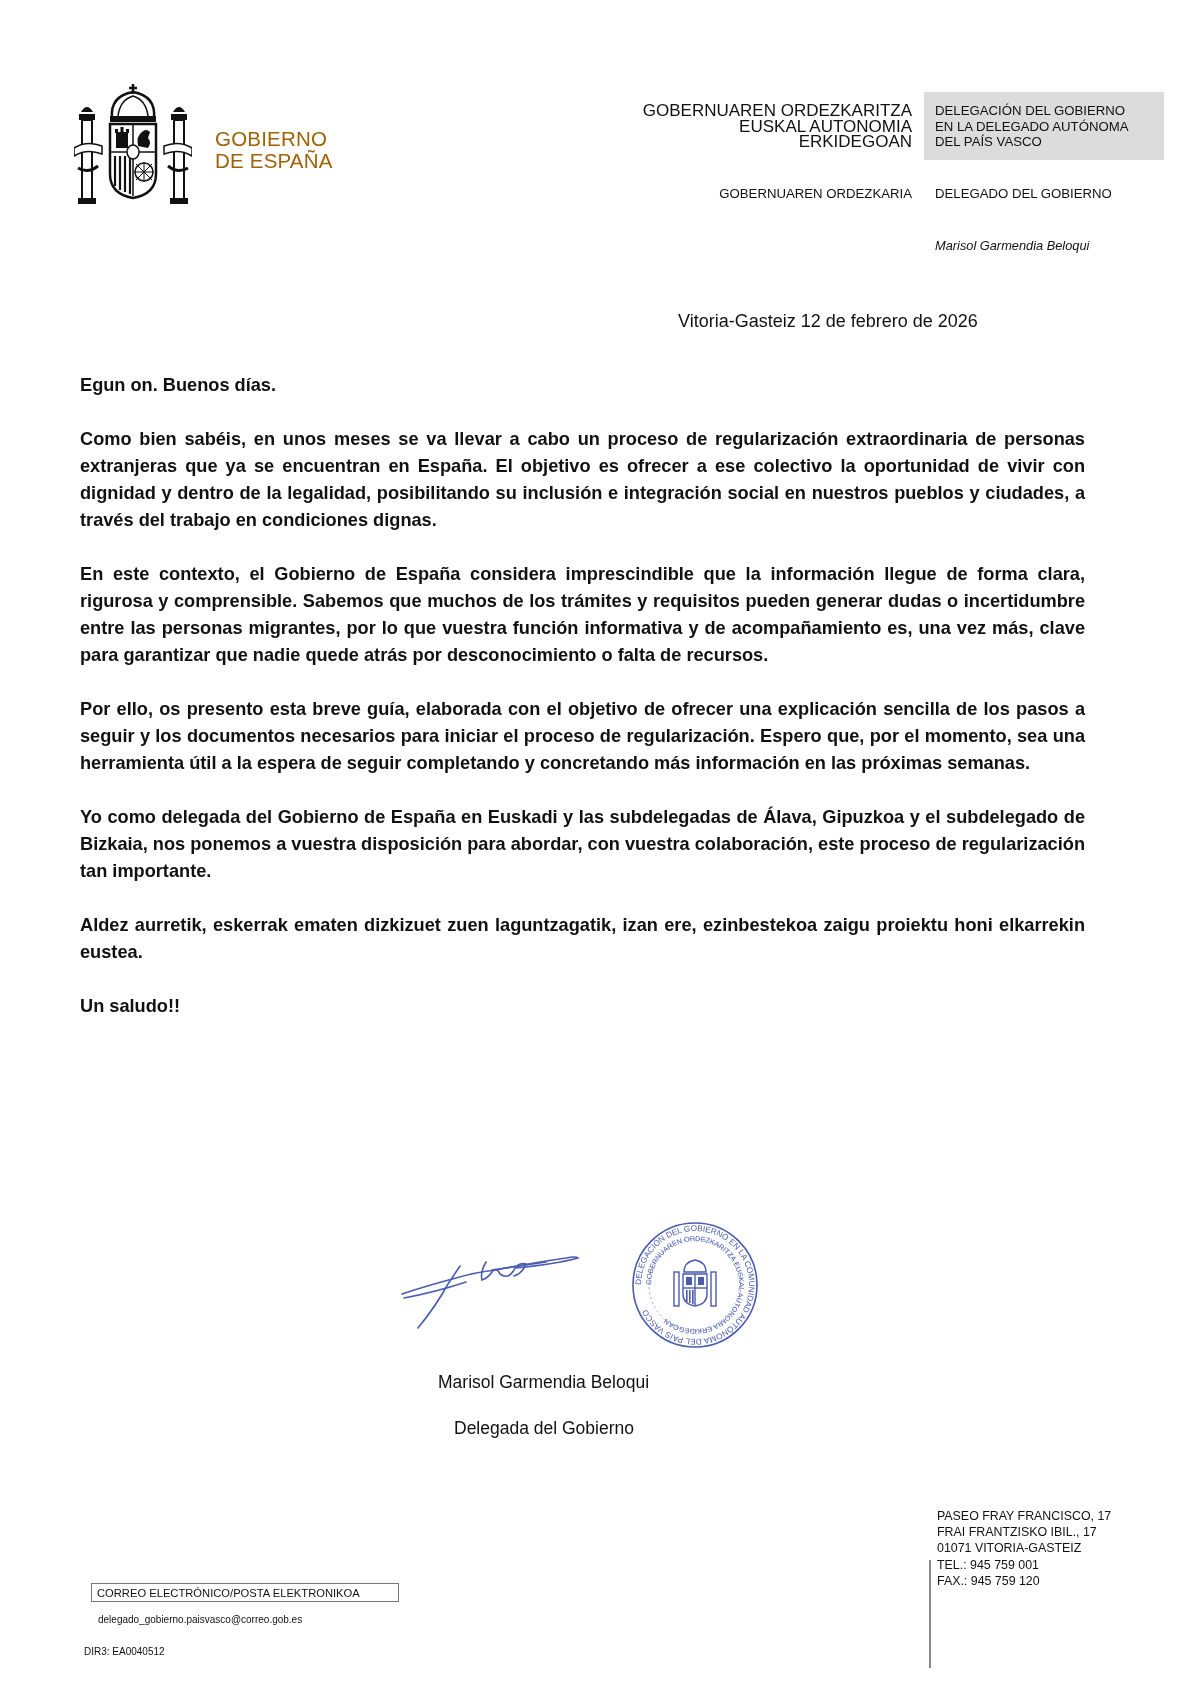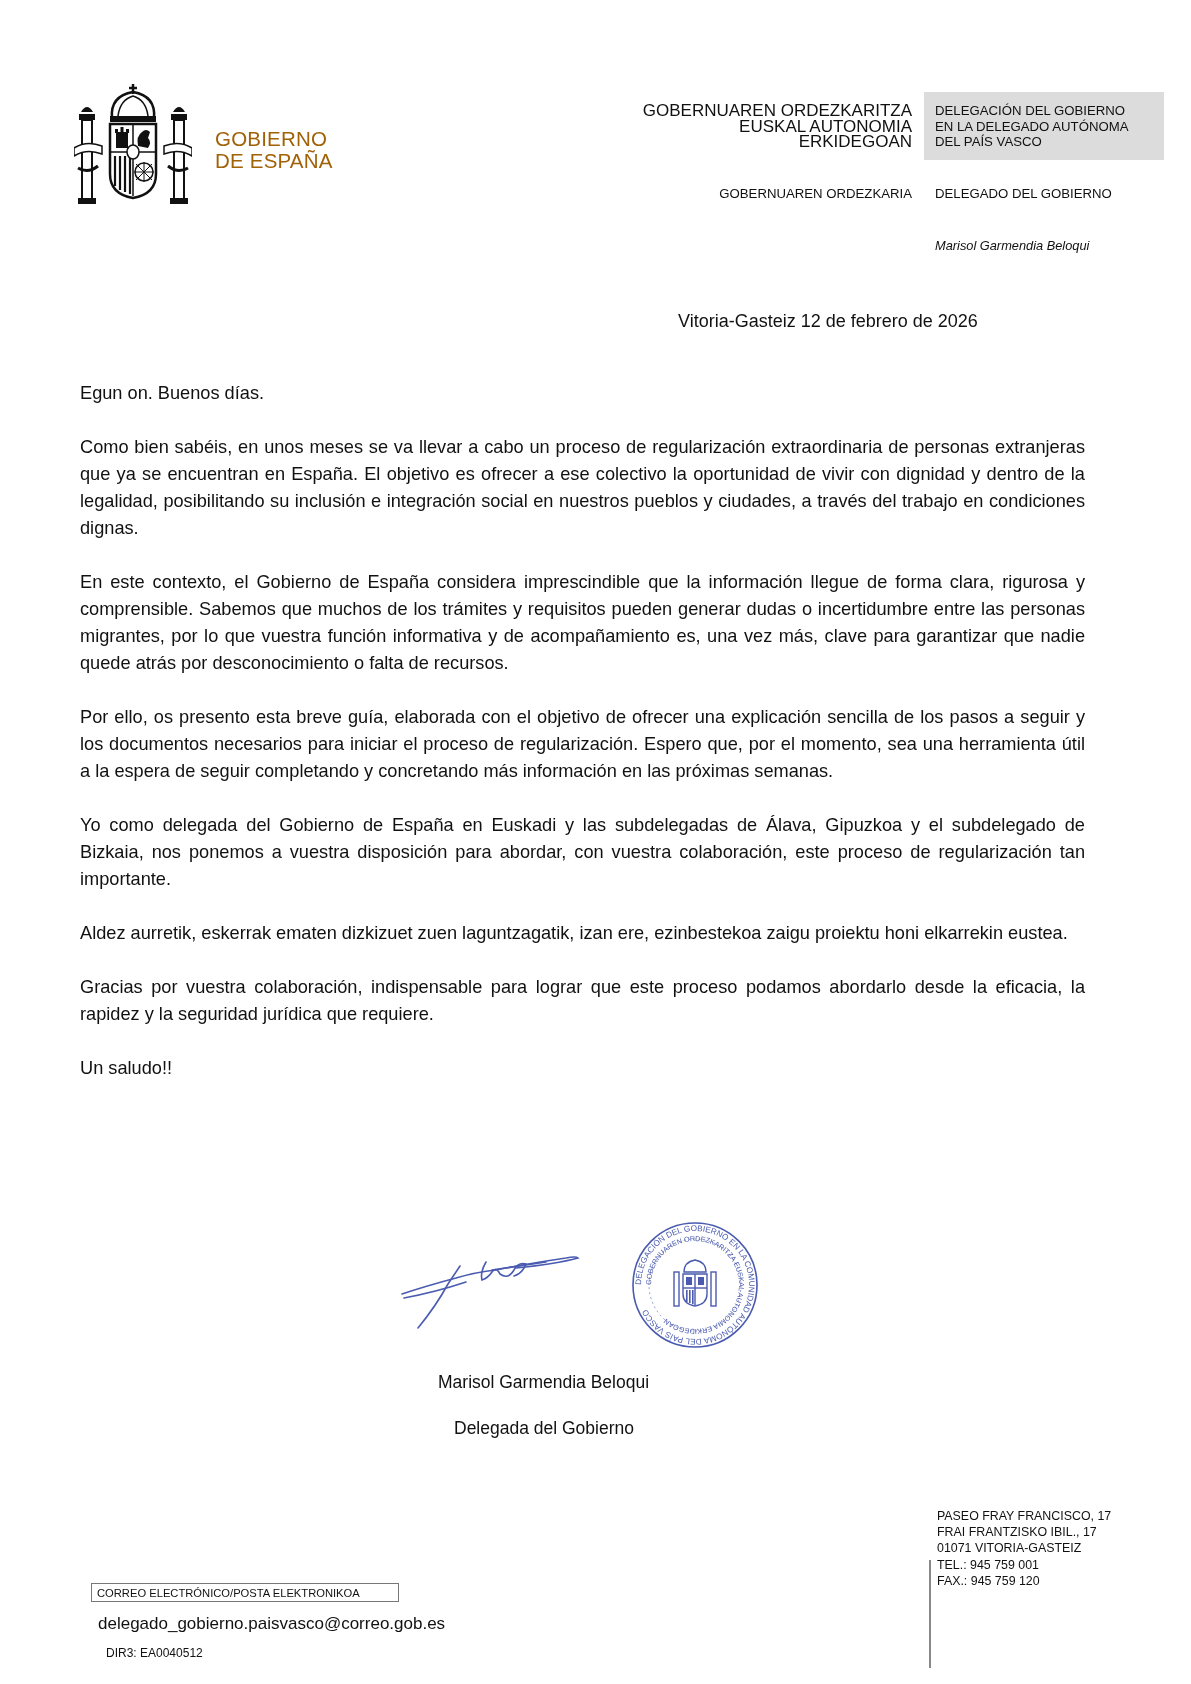--- a/index.html
+++ b/index.html
@@ -15,33 +15,33 @@
   
   #hdr-eu { left:600px; top:103px; width:312px; text-align:right; font-size:17px; line-height:15.5px; }
   #hdr-es-box { left:924px; top:92px; width:240px; height:68px; background:#dcdcdc; }
   #hdr-es { left:935px; top:103px; font-size:13.2px; line-height:15.5px; }
   #hdr-eu2 { left:600px; top:186px; width:312px; text-align:right; font-size:13.2px; }
   #hdr-es2 { left:935px; top:186px; font-size:13.2px; }
   #hdr-name { left:935px; top:238px; font-size:12.8px; font-style:italic; }
 
   #date { left:678px; top:311px; font-size:18px; }
 
-  #body { left:80px; top:380px; width:1005px; font-size:18.2px; line-height:27px; text-align:justify; }
+  #body { left:80px; top:372px; width:1005px; font-size:18.2px; line-height:27px; text-align:justify;font-weight:bold; }
   #body p { margin:0 0 27px 0; }
 
   #signature { left:396px; top:1236px; width:190px; height:100px; }
   #stamp { left:628px; top:1218px; width:134px; height:134px; }
 
   #sig-name { left:438px; top:1372px; font-size:17.5px; }
   #sig-role { left:454px; top:1418px; font-size:17.5px; }
 
   
   #email-box { left:91px; top:1583px; width:308px; height:19px; border:1px solid #777; font-size:11.2px; line-height:19px; padding-left:5px; box-sizing:border-box; }
-  #email { left:98px; top:1614px; font-size:17px; }
-  #dir3 { left:106px; top:1646px; font-size:12px;text-align:center; }
+  #email { left:98px; top:1614px; font-size:10px; }
+  #dir3 { left:84px; top:1646px; font-size:10px;text-align:center; }
 
   #addr-line { left:929px; top:1560px; width:2px; height:108px; background:#888; }
   #addr { left:937px; top:1508px; font-size:12.4px; line-height:16.2px; }
 </style>
 </head>
 <body>
 
 <div id="logo" class="abs">
   <svg width="118" height="128" viewBox="0 0 118 128">
 
@@ -113,21 +113,20 @@
 
 <div id="date" class="abs sans">Vitoria-Gasteiz 12 de febrero de 2026</div>
 
 <div id="body" class="abs body-font">
   <p>Egun on. Buenos días.</p>
   <p>Como bien sabéis, en unos meses se va llevar a cabo un proceso de regularización extraordinaria de personas extranjeras que ya se encuentran en España. El objetivo es ofrecer a ese colectivo la oportunidad de vivir con dignidad y dentro de la legalidad, posibilitando su inclusión e integración social en nuestros pueblos y ciudades, a través del trabajo en condiciones dignas.</p>
   <p>En este contexto, el Gobierno de España considera imprescindible que la información llegue de forma clara, rigurosa y comprensible. Sabemos que muchos de los trámites y requisitos pueden generar dudas o incertidumbre entre las personas migrantes, por lo que vuestra función informativa y de acompañamiento es, una vez más, clave para garantizar que nadie quede atrás por desconocimiento o falta de recursos.</p>
   <p>Por ello, os presento esta breve guía, elaborada con el objetivo de ofrecer una explicación sencilla de los pasos a seguir y los documentos necesarios para iniciar el proceso de regularización. Espero que, por el momento, sea una herramienta útil a la espera de seguir completando y concretando más información en las próximas semanas.</p>
   <p>Yo como delegada del Gobierno de España en Euskadi y las subdelegadas de Álava, Gipuzkoa y el subdelegado de Bizkaia, nos ponemos a vuestra disposición para abordar, con vuestra colaboración, este proceso de regularización tan importante.</p>
   <p>Aldez aurretik, eskerrak ematen dizkizuet zuen laguntzagatik, izan ere, ezinbestekoa zaigu proiektu honi elkarrekin eustea.</p>
-  <p>Gracias por vuestra colaboración, indispensable para lograr que este proceso podamos abordarlo desde la eficacia, la rapidez y la seguridad jurídica que requiere.</p>
   <p>Un saludo!!</p>
 </div>
 
 <div id="signature" class="abs">
   <svg width="190" height="100" viewBox="0 0 190 100">
     <g fill="none" stroke="#4a5bb0" stroke-width="1.6" stroke-linecap="round">
       <path d="M6 58 Q30 50 60 42 Q80 36 100 34 Q130 28 170 22 Q180 20 182 22 Q160 28 120 32"></path>
       <path d="M8 62 Q40 56 70 46"></path>
       <path d="M64 30 L52 48 Q40 70 22 92"></path>
       <path d="M90 26 Q84 36 86 44 Q92 42 96 36 Q100 30 104 38 Q112 44 118 34 Q122 26 130 28 Q126 38 118 40"></path>

